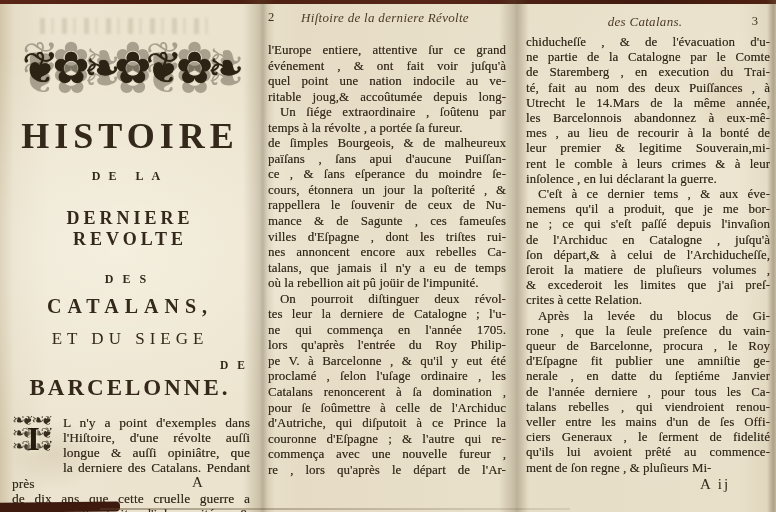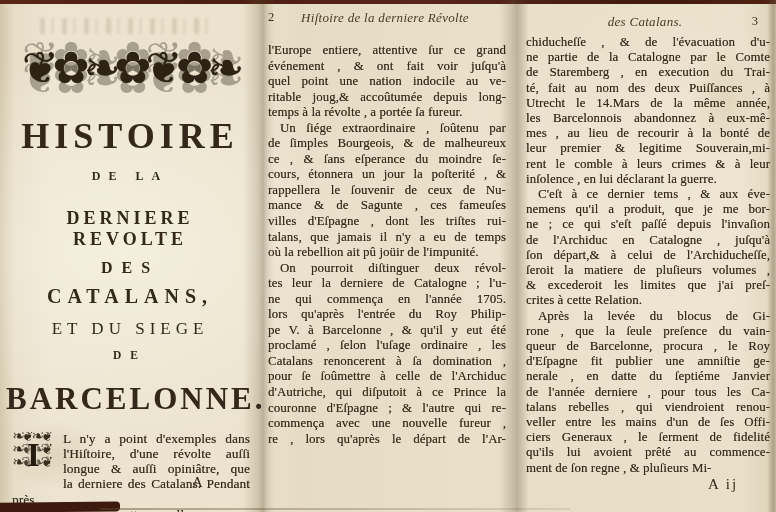--- a/index.html
+++ b/index.html
@@ -37,34 +37,34 @@
   .page.middle{left:262px;width:246px;}
   .page.right{left:518px;width:254px;}
 
   
   .ornament{margin:30px auto 0;width:228px;height:64px;display:flex;align-items:center;justify-content:center;
     font-family:"DejaVu Sans","DejaVu Serif",sans-serif;font-size:44px;line-height:44px;letter-spacing:-6px;
     color:#2c2314;overflow:hidden;text-shadow:0 0 1px #2c2314,0 10px 0 rgba(44,35,20,.35),0 -10px 0 rgba(44,35,20,.35);}
   .t1{margin-top:18px;font-size:36px;line-height:1.05;letter-spacing:5px;font-weight:bold;}
   .t2{margin-top:13px;font-size:12px;letter-spacing:8px;font-weight:bold;}
   .t3{margin-top:24px;font-size:18px;letter-spacing:4px;font-weight:bold;}
-  .t4{margin-top:9px;font-size:16px;letter-spacing:9px;font-weight:bold;}
+  .t4{margin-top:22px;font-size:12px;letter-spacing:9px;font-weight:bold;}
   .t5{margin-top:8px;font-size:20px;letter-spacing:6px;font-weight:bold;}
   .t6{margin-top:11px;font-size:17px;letter-spacing:5px;font-weight:normal;}
-  .t7{margin-top:10px;font-size:11.5px;letter-spacing:9px;font-weight:bold;}
-  .t8{margin-top:20px;font-size:31px;letter-spacing:3px;font-weight:bold;}
+  .t7{margin-top:10px;font-size:11.5px;letter-spacing:9px;font-weight:bold;text-align:right;}
+  .t8{margin-top:4px;font-size:23px;letter-spacing:3px;font-weight:bold;}
   .para{margin:14px 4px 0 6px;text-align:justify;font-size:13.3px;line-height:15.2px;}
   .dropcap{position:relative;float:left;width:46px;height:48px;margin:1px 5px 0 0;overflow:hidden;}
   .dropcap .leaves{position:absolute;inset:-2px 0 0 0;font-family:"DejaVu Sans",sans-serif;
     font-size:15px;line-height:13px;letter-spacing:-3px;color:#2e2516;word-break:break-all;opacity:.95;}
   .dropcap .letter{position:absolute;left:15px;top:5px;font-size:33px;line-height:36px;color:#241c0f;
     text-shadow:0 0 4px #ece4d0,0 0 6px #ece4d0;font-weight:bold;}
   .sig{position:absolute;font-size:15px;}
   .page.left .sig{left:186px;top:468px;}
-  .page.right .sig{left:190px;top:470px;letter-spacing:2px;}
+  .page.right .sig{left:182px;top:470px;letter-spacing:2px;}
 
   
   .header{position:relative;height:16px;}
   .page.middle .header{margin-top:4px;}
   .page.right .header{margin-top:8px;}
   .rtitle{display:block;text-align:center;font-style:italic;font-size:13px;color:#4a3a26;letter-spacing:.3px;}
   .pnum{position:absolute;top:0;font-size:12.5px;color:#3c2f1e;}
   .page.middle .pnum{left:6px;}
   .page.right .pnum{right:14px;}
 
@@ -114,28 +114,30 @@
     <div class="header">
       <span class="pnum">2</span>
       <span class="rtitle">Hiſtoire de la derniere Révolte</span>
     </div>
     <div class="body">
 
     <div class="tline">l'Europe entiere, attentive ſur ce grand</div>
         <div class="tline">événement , &amp; ont fait voir juſqu'à</div>
         <div class="tline">quel point une nation indocile au ve-</div>
         <div class="tline">ritable joug,&amp; accoûtumée depuis long-</div>
+        <div class="tline ind">Un ſiége extraordinaire , ſoûtenu par</div>
         <div class="tline end">temps à la révolte , a portée ſa fureur.</div>
-        <div class="tline ind">Un ſiége extraordinaire , ſoûtenu par</div>
         <div class="tline">de ſimples Bourgeois, &amp; de malheureux</div>
+        <div class="tline">païſans , ſans apui d'aucune Puiſſan-</div>
         <div class="tline">ce , &amp; ſans eſperance du moindre ſe-</div>
         <div class="tline">cours, étonnera un jour la poſterité , &amp;</div>
         <div class="tline">rappellera le ſouvenir de ceux de Nu-</div>
         <div class="tline">mance &amp; de Sagunte , ces fameuſes</div>
         <div class="tline">villes d'Eſpagne , dont les triſtes rui-</div>
+        <div class="tline">nes annoncent encore aux rebelles Ca-</div>
         <div class="tline">talans, que jamais il n'y a eu de temps</div>
         <div class="tline end">où la rebellion ait pû joüir de l'impunité.</div>
         <div class="tline ind">On pourroit diſtinguer deux révol-</div>
         <div class="tline">tes leur la derniere de Catalogne ; l'u-</div>
         <div class="tline">ne qui commença en l'année 1705.</div>
         <div class="tline">lors qu'après l'entrée du Roy Philip-</div>
         <div class="tline">pe V. à Barcelonne , &amp; qu'il y eut été</div>
         <div class="tline">proclamé , ſelon l'uſage ordinaire , les</div>
         <div class="tline">Catalans renoncerent à ſa domination ,</div>
         <div class="tline">pour ſe ſoûmettre à celle de l'Archiduc</div>

